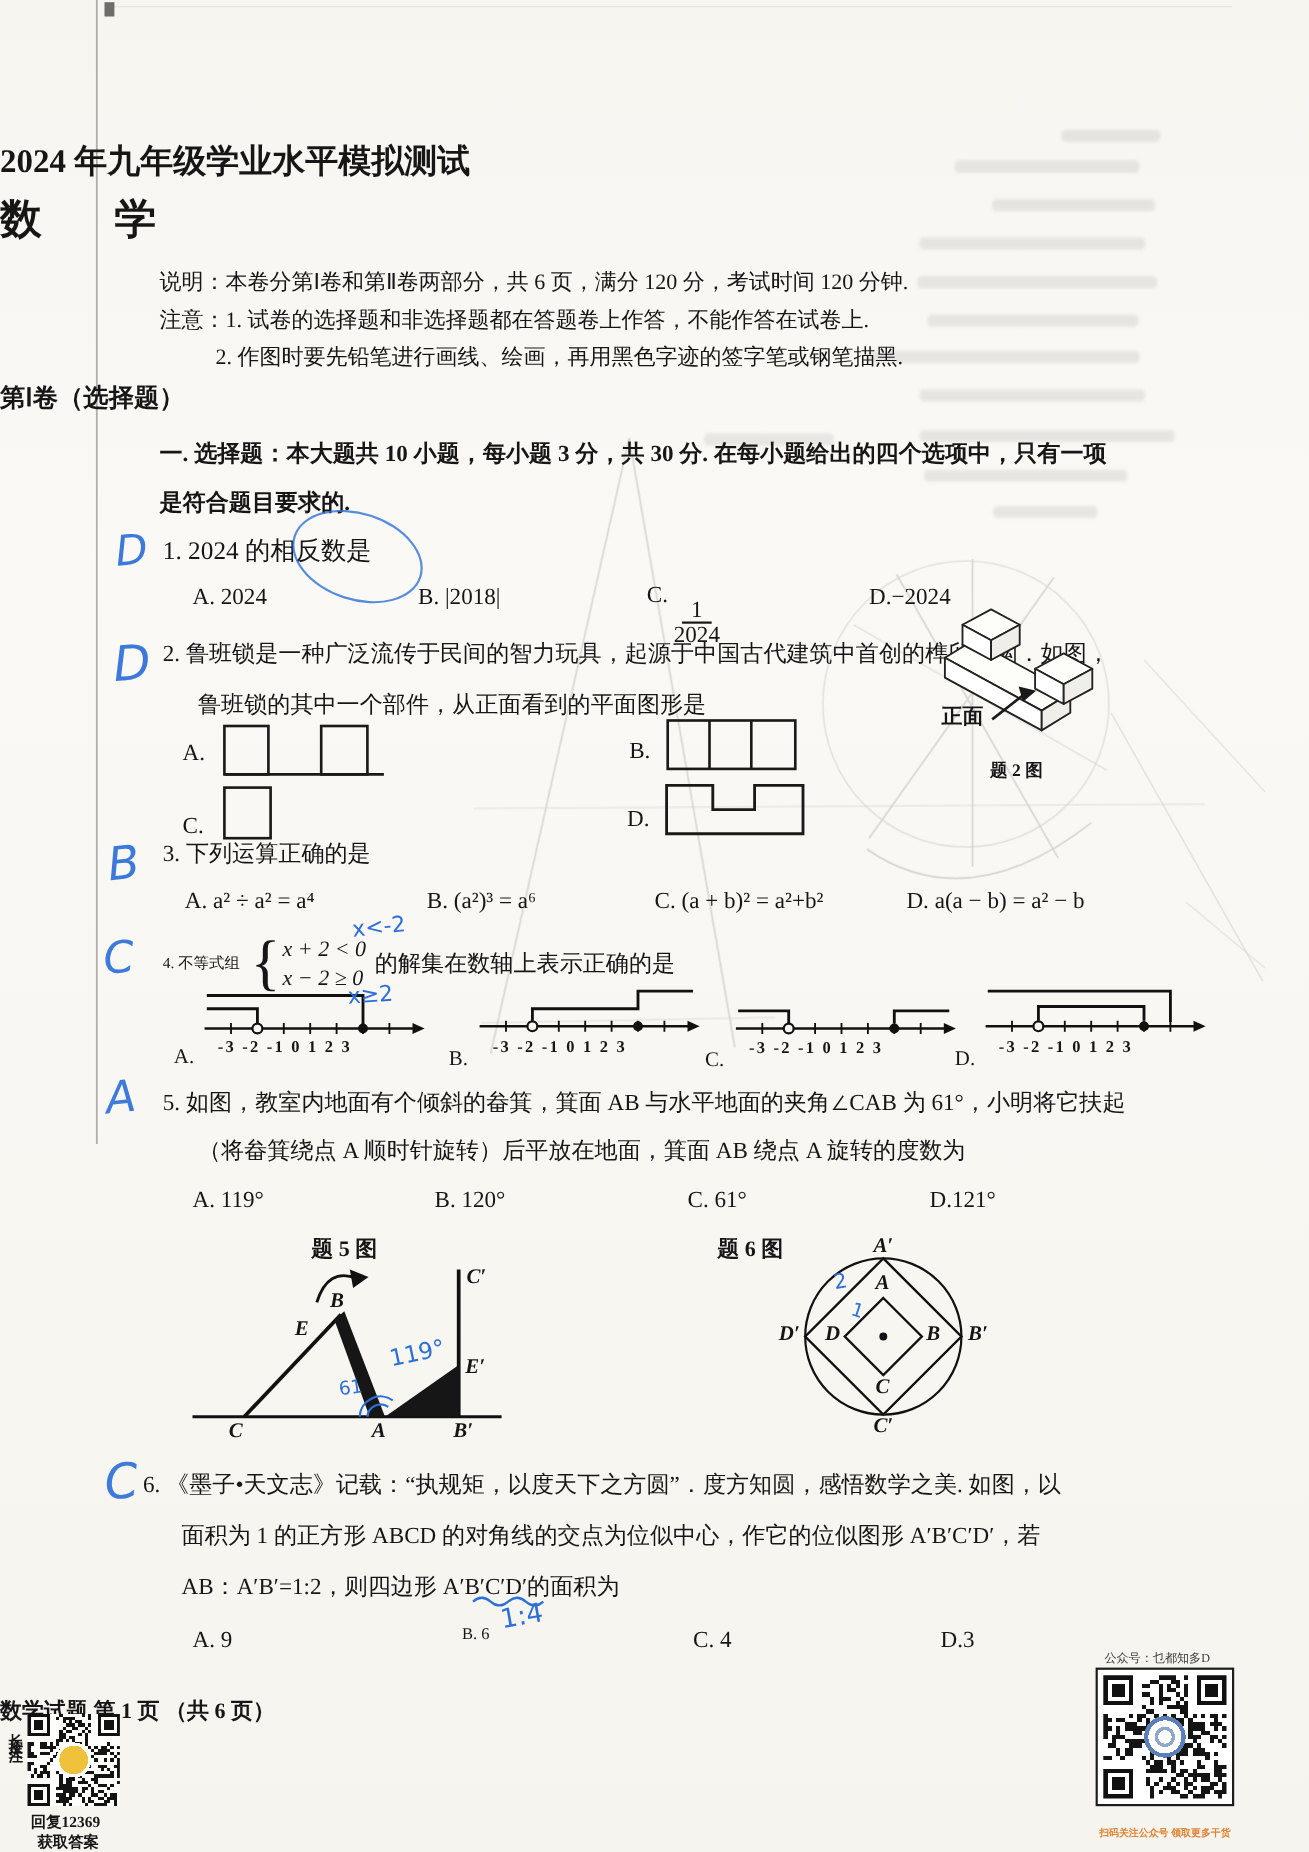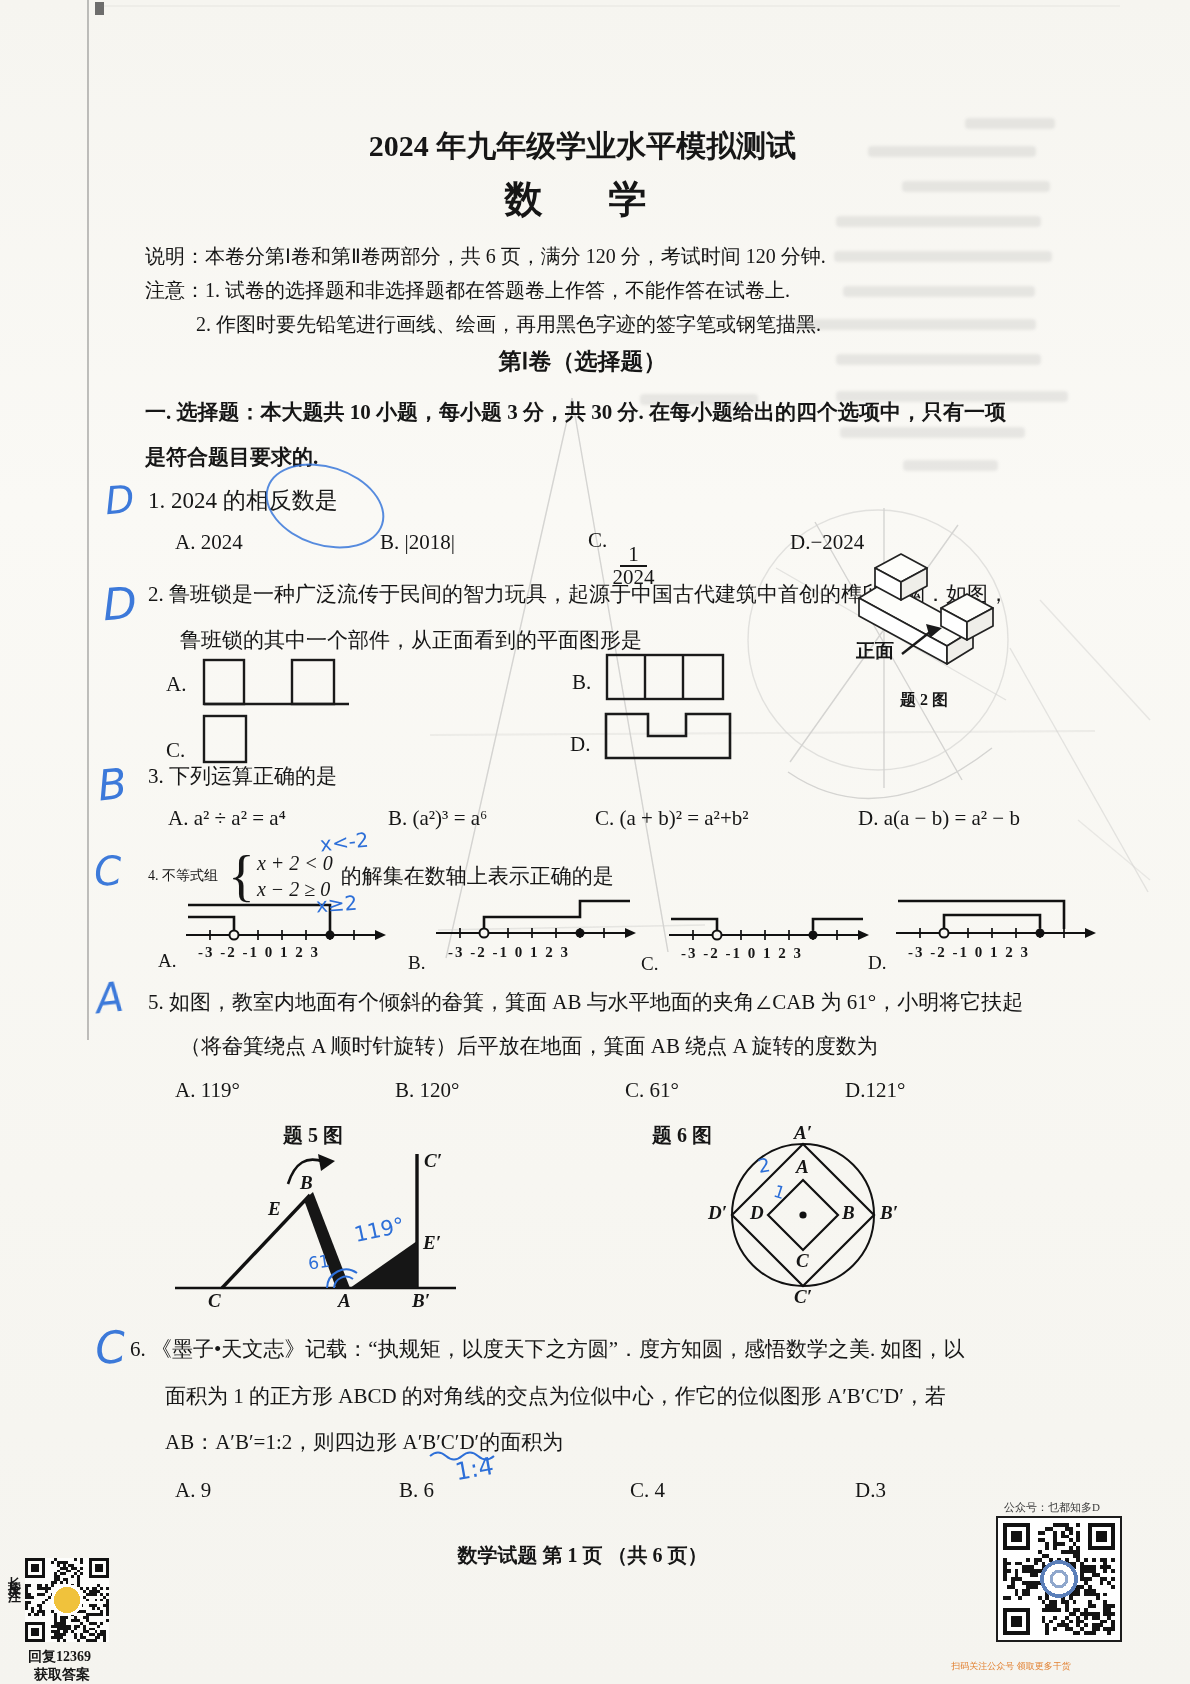--- a/index.html
+++ b/index.html
@@ -2,21 +2,21 @@
 <html><head>
 <meta charset="utf-8">
 <style>
   html,body{margin:0;padding:0}
   body{
     width:1190px;height:1684px;position:relative;overflow:hidden;
     background:linear-gradient(180deg,#f6f5f0 0%,#faf9f5 30%,#f7f6f1 70%,#f5f4ef 100%);
     font-family:"Liberation Serif",serif;color:#151515;
   }
   .abs{position:absolute;white-space:nowrap}
-  .c{left:0;width:1165px;text-align:center}
+  .c{left:0;width:1165px;text-align:left}
   .b{font-weight:bold}
   .t{font-family:"Liberation Serif",serif;color:#161616}
   .math{}
   .pt{position:absolute;font-family:"Liberation Serif",serif;font-style:italic;font-weight:bold;font-size:19px;white-space:nowrap}
   .hand{position:absolute;font-family:"DejaVu Sans",sans-serif;color:#2d6fd8;white-space:nowrap}
   .ans{font-size:38px;font-style:italic;opacity:.92}
   .frac{display:inline-flex;flex-direction:column;align-items:center;vertical-align:-14px;line-height:1.02}
   .frac .fn{border-bottom:2px solid #161616;padding:0 8px}
   .sysrow{display:flex;align-items:center}
   .sys{display:inline-flex;flex-direction:column;font-size:20px;line-height:1.3;font-style:italic;margin:0 8px 0 2px}
@@ -132,21 +132,21 @@
 <svg class="abs" style="left:898px;top:620px" width="48" height="38" viewBox="0 0 48 38">
   <path d="M4,34 L32,12" stroke="#1a1a1a" stroke-width="2.4" fill="none"></path>
   <polygon points="28,4 44,8 32,18" fill="#1a1a1a"></polygon>
 </svg>
 <div class="abs t b" style="left:900px;top:690px;font-size:16px">题 2 图</div>
 
 <div class="abs t" style="left:148px;top:762px;font-size:21px">3. 下列运算正确的是</div>
 <div class="abs t math" style="left:168px;top:806px;font-size:21px">A. a² ÷ a² = a⁴</div>
 <div class="abs t math" style="left:388px;top:806px;font-size:21px">B. (a²)³ = a⁶</div>
 <div class="abs t math" style="left:595px;top:806px;font-size:21px">C. (a + b)² = a²+b²</div>
-<div class="abs t math" style="left:858px;top:806px;font-size:21px">D. a(a − b) = a² − b</div>
+<div class="abs t math" style="left:824px;top:806px;font-size:21px">D. a(a − b) = a² − b</div>
 
 <div class="abs sysrow" style="left:148px;top:845px;height:62px">
   <span class="t" style="font-size:14px">4. 不等式组</span>
   <span class="t brace">{</span>
   <span class="sys t">
     <span>x + 2 &lt; 0</span>
     <span>x − 2 ≥ 0</span>
   </span>
   <span class="t" style="font-size:21px">的解集在数轴上表示正确的是</span>
 </div>
@@ -266,21 +266,21 @@
   <span class="hand" style="left:74px;top:84px;font-size:17px;transform:rotate(18deg)">1</span>
 </div>
 
 <div class="abs t" style="left:130px;top:1335px;font-size:21px">6. 《墨子•天文志》记载：“执规矩，以度天下之方圆”．度方知圆，感悟数学之美. 如图，以</div>
 <div class="abs t" style="left:165px;top:1382px;font-size:21px">面积为 1 的正方形 ABCD 的对角线的交点为位似中心，作它的位似图形 A′B′C′D′，若</div>
 <div class="abs t" style="left:165px;top:1428px;font-size:21px">AB：A′B′=1:2，则四边形 A′B′C′D′的面积为</div>
 <svg class="abs" style="left:428px;top:1450px" width="70" height="12" viewBox="0 0 70 12">
   <path d="M2,6 q8,-7 16,0 t16,0 t16,0 t16,0" stroke="#2d6fd8" stroke-width="2" fill="none"></path>
 </svg>
 <div class="abs t" style="left:175px;top:1478px;font-size:21px">A. 9</div>
-<div class="abs t" style="left:399px;top:1478px;font-size:21px">B. 6</div>
+<div class="abs t" style="left:420px;top:1478px;font-size:15px">B. 6</div>
 <div class="abs t" style="left:630px;top:1478px;font-size:21px">C. 4</div>
 <div class="abs t" style="left:855px;top:1478px;font-size:21px">D.3</div>
 <span class="hand" style="left:455px;top:1455px;font-size:24px;transform:rotate(-10deg)">1:4</span>
 
 <span class="hand ans" style="left:105px;top:478px;transform:rotate(-5deg)">D</span>
 <span class="hand ans" style="left:103px;top:578px;font-size:44px;transform:rotate(-4deg)">D</span>
 <span class="hand ans" style="left:98px;top:760px;font-size:42px;transform:rotate(-6deg)">B</span>
 <span class="hand ans" style="left:94px;top:848px;font-size:40px;transform:rotate(-4deg)">C</span>
 <span class="hand ans" style="left:96px;top:975px;font-size:40px;transform:rotate(-6deg)">A</span>
 <span class="hand ans" style="left:95px;top:1322px;font-size:44px;transform:rotate(-5deg)">C</span>
@@ -306,13 +306,13 @@
   <svg class="qrn" width="112" height="112" viewBox="0 0 29 29" shape-rendering="crispEdges">
     <rect x="0" y="0" width="29" height="29" fill="#ffffff"></rect>
     <path d="M13 0h1v1h-1zM14 0h1v1h-1zM15 0h1v1h-1zM16 0h1v1h-1zM19 0h1v1h-1zM11 1h1v1h-1zM12 1h1v1h-1zM16 1h1v1h-1zM17 1h1v1h-1zM9 2h1v1h-1zM10 2h1v1h-1zM13 2h1v1h-1zM15 2h1v1h-1zM17 2h1v1h-1zM19 2h1v1h-1zM13 3h1v1h-1zM15 3h1v1h-1zM16 3h1v1h-1zM19 3h1v1h-1zM9 4h1v1h-1zM10 4h1v1h-1zM13 4h1v1h-1zM17 4h1v1h-1zM19 4h1v1h-1zM11 5h1v1h-1zM13 5h1v1h-1zM14 5h1v1h-1zM15 5h1v1h-1zM18 5h1v1h-1zM11 6h1v1h-1zM13 6h1v1h-1zM17 6h1v1h-1zM19 6h1v1h-1zM9 7h1v1h-1zM15 7h1v1h-1zM16 7h1v1h-1zM17 7h1v1h-1zM18 7h1v1h-1zM19 7h1v1h-1zM10 8h1v1h-1zM11 8h1v1h-1zM18 8h1v1h-1zM19 8h1v1h-1zM0 9h1v1h-1zM6 9h1v1h-1zM8 9h1v1h-1zM9 9h1v1h-1zM12 9h1v1h-1zM14 9h1v1h-1zM16 9h1v1h-1zM19 9h1v1h-1zM21 9h1v1h-1zM23 9h1v1h-1zM25 9h1v1h-1zM26 9h1v1h-1zM28 9h1v1h-1zM0 10h1v1h-1zM1 10h1v1h-1zM3 10h1v1h-1zM4 10h1v1h-1zM8 10h1v1h-1zM10 10h1v1h-1zM15 10h1v1h-1zM16 10h1v1h-1zM17 10h1v1h-1zM18 10h1v1h-1zM20 10h1v1h-1zM26 10h1v1h-1zM0 11h1v1h-1zM5 11h1v1h-1zM6 11h1v1h-1zM7 11h1v1h-1zM10 11h1v1h-1zM11 11h1v1h-1zM12 11h1v1h-1zM13 11h1v1h-1zM14 11h1v1h-1zM15 11h1v1h-1zM16 11h1v1h-1zM17 11h1v1h-1zM18 11h1v1h-1zM20 11h1v1h-1zM21 11h1v1h-1zM22 11h1v1h-1zM23 11h1v1h-1zM25 11h1v1h-1zM26 11h1v1h-1zM27 11h1v1h-1zM0 12h1v1h-1zM1 12h1v1h-1zM3 12h1v1h-1zM5 12h1v1h-1zM6 12h1v1h-1zM7 12h1v1h-1zM8 12h1v1h-1zM9 12h1v1h-1zM10 12h1v1h-1zM11 12h1v1h-1zM12 12h1v1h-1zM16 12h1v1h-1zM17 12h1v1h-1zM20 12h1v1h-1zM21 12h1v1h-1zM22 12h1v1h-1zM23 12h1v1h-1zM26 12h1v1h-1zM28 12h1v1h-1zM0 13h1v1h-1zM3 13h1v1h-1zM7 13h1v1h-1zM8 13h1v1h-1zM10 13h1v1h-1zM12 13h1v1h-1zM13 13h1v1h-1zM15 13h1v1h-1zM17 13h1v1h-1zM20 13h1v1h-1zM23 13h1v1h-1zM24 13h1v1h-1zM0 14h1v1h-1zM2 14h1v1h-1zM3 14h1v1h-1zM4 14h1v1h-1zM11 14h1v1h-1zM15 14h1v1h-1zM16 14h1v1h-1zM17 14h1v1h-1zM20 14h1v1h-1zM21 14h1v1h-1zM22 14h1v1h-1zM25 14h1v1h-1zM26 14h1v1h-1zM28 14h1v1h-1zM2 15h1v1h-1zM5 15h1v1h-1zM6 15h1v1h-1zM7 15h1v1h-1zM8 15h1v1h-1zM9 15h1v1h-1zM11 15h1v1h-1zM12 15h1v1h-1zM13 15h1v1h-1zM17 15h1v1h-1zM18 15h1v1h-1zM21 15h1v1h-1zM25 15h1v1h-1zM27 15h1v1h-1zM1 16h1v1h-1zM2 16h1v1h-1zM6 16h1v1h-1zM7 16h1v1h-1zM8 16h1v1h-1zM13 16h1v1h-1zM14 16h1v1h-1zM16 16h1v1h-1zM17 16h1v1h-1zM18 16h1v1h-1zM19 16h1v1h-1zM20 16h1v1h-1zM22 16h1v1h-1zM28 16h1v1h-1zM3 17h1v1h-1zM5 17h1v1h-1zM6 17h1v1h-1zM11 17h1v1h-1zM13 17h1v1h-1zM15 17h1v1h-1zM17 17h1v1h-1zM18 17h1v1h-1zM19 17h1v1h-1zM21 17h1v1h-1zM22 17h1v1h-1zM23 17h1v1h-1zM3 18h1v1h-1zM5 18h1v1h-1zM6 18h1v1h-1zM11 18h1v1h-1zM14 18h1v1h-1zM15 18h1v1h-1zM17 18h1v1h-1zM18 18h1v1h-1zM19 18h1v1h-1zM21 18h1v1h-1zM22 18h1v1h-1zM23 18h1v1h-1zM24 18h1v1h-1zM26 18h1v1h-1zM0 19h1v1h-1zM1 19h1v1h-1zM4 19h1v1h-1zM9 19h1v1h-1zM11 19h1v1h-1zM15 19h1v1h-1zM17 19h1v1h-1zM24 19h1v1h-1zM10 20h1v1h-1zM12 20h1v1h-1zM13 20h1v1h-1zM15 20h1v1h-1zM16 20h1v1h-1zM18 20h1v1h-1zM22 20h1v1h-1zM26 20h1v1h-1zM11 21h1v1h-1zM12 21h1v1h-1zM13 21h1v1h-1zM16 21h1v1h-1zM22 21h1v1h-1zM23 21h1v1h-1zM26 21h1v1h-1zM27 21h1v1h-1zM28 21h1v1h-1zM10 22h1v1h-1zM11 22h1v1h-1zM12 22h1v1h-1zM13 22h1v1h-1zM14 22h1v1h-1zM16 22h1v1h-1zM18 22h1v1h-1zM19 22h1v1h-1zM21 22h1v1h-1zM26 22h1v1h-1zM27 22h1v1h-1zM17 23h1v1h-1zM18 23h1v1h-1zM20 23h1v1h-1zM21 23h1v1h-1zM22 23h1v1h-1zM23 23h1v1h-1zM24 23h1v1h-1zM26 23h1v1h-1zM27 23h1v1h-1zM28 23h1v1h-1zM10 24h1v1h-1zM13 24h1v1h-1zM16 24h1v1h-1zM19 24h1v1h-1zM21 24h1v1h-1zM23 24h1v1h-1zM24 24h1v1h-1zM27 24h1v1h-1zM10 25h1v1h-1zM12 25h1v1h-1zM15 25h1v1h-1zM17 25h1v1h-1zM19 25h1v1h-1zM20 25h1v1h-1zM25 25h1v1h-1zM26 25h1v1h-1zM28 25h1v1h-1zM11 26h1v1h-1zM14 26h1v1h-1zM15 26h1v1h-1zM16 26h1v1h-1zM19 26h1v1h-1zM21 26h1v1h-1zM23 26h1v1h-1zM24 26h1v1h-1zM25 26h1v1h-1zM28 26h1v1h-1zM11 27h1v1h-1zM13 27h1v1h-1zM16 27h1v1h-1zM17 27h1v1h-1zM20 27h1v1h-1zM23 27h1v1h-1zM24 27h1v1h-1zM26 27h1v1h-1zM27 27h1v1h-1zM28 27h1v1h-1zM11 28h1v1h-1zM18 28h1v1h-1zM19 28h1v1h-1zM21 28h1v1h-1zM22 28h1v1h-1zM23 28h1v1h-1zM27 28h1v1h-1z" fill="#141414"></path>
       <path fill="#111" d="M0,0h7v7h-7z M22,0h7v7h-7z M0,22h7v7h-7z"></path>
     <path fill="#ffffff" d="M1,1h5v5h-5z M23,1h5v5h-5z M1,23h5v5h-5z"></path>
     <path fill="#111" d="M2,2h3v3h-3z M24,2h3v3h-3z M2,24h3v3h-3z"></path>
     <circle cx="14.5" cy="14.5" r="4.4" fill="#fff" stroke="#5b7fb9" stroke-width="1"></circle>
     <circle cx="14.5" cy="14.5" r="2" fill="none" stroke="#8fa7cc" stroke-width=".8"></circle>
   </svg>
 </div>
-<div class="abs" style="left:948px;top:1660px;width:126px;text-align:center;font-size:9px;color:#e0761f;font-weight:normal;filter:blur(.5px);opacity:.9;font-family:'Liberation Sans',sans-serif">扫码关注公众号 领取更多干货</div>
+<div class="abs" style="left:996px;top:1660px;width:126px;text-align:center;font-size:9px;color:#e0761f;font-weight:bold;filter:blur(.5px);opacity:.9;font-family:'Liberation Sans',sans-serif">扫码关注公众号 领取更多干货</div>
 
 </body></html>

